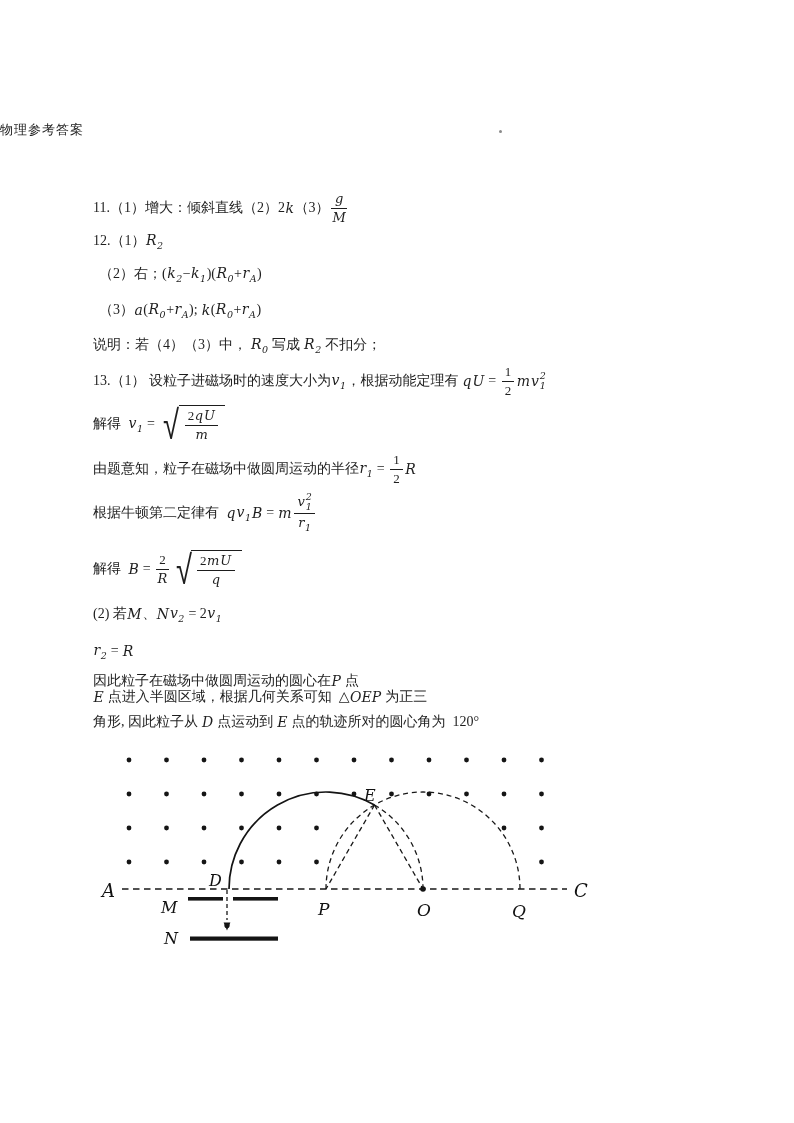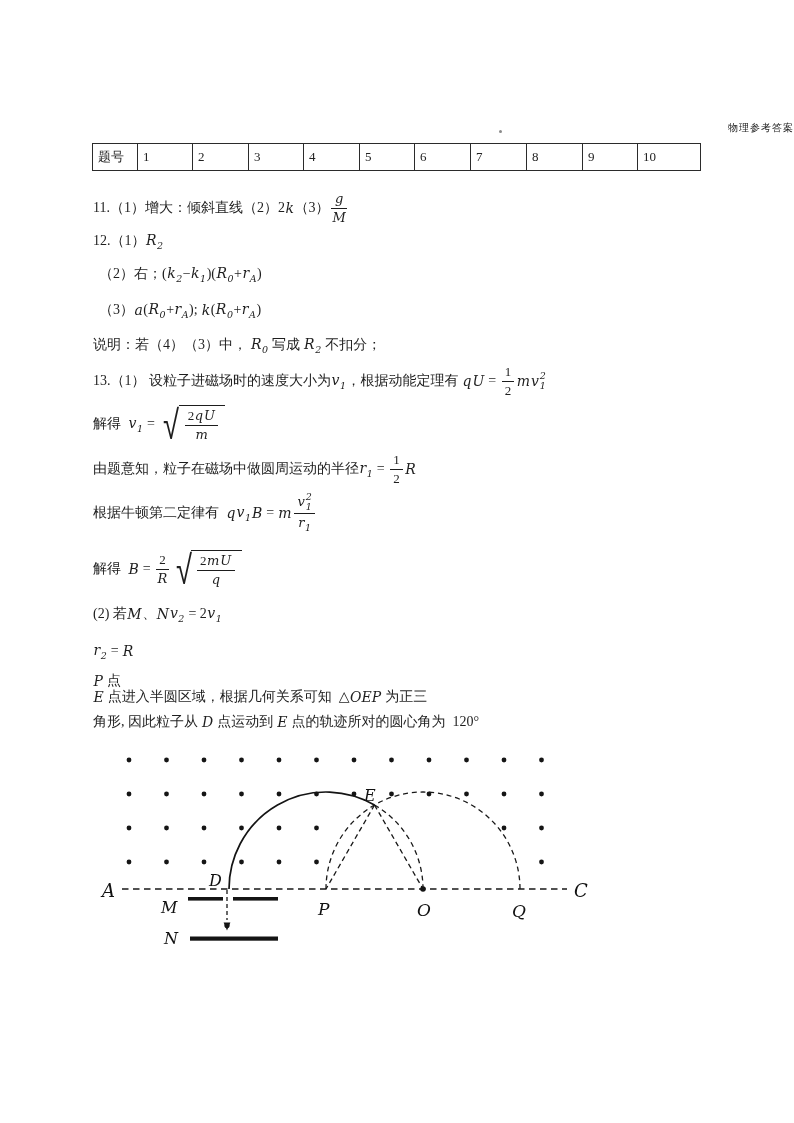--- a/index.html
+++ b/index.html
@@ -2,22 +2,22 @@
 <html><head>
 <meta charset="utf-8">
 <style>
   html,body{margin:0;padding:0;background:#888;}
   .page{
     position:relative;width:794px;height:1123px;background:#ffffff;
     margin:0 auto;overflow:hidden;
     font-family:"Liberation Serif","DejaVu Serif",serif;color:#1d1d1d;
   }
   .title{
-    position:absolute;top:121px;left:0;width:794px;text-align:right;
-    font-size:10px;letter-spacing:1px;color:#222;
+    position:absolute;top:121px;left:0;width:794px;text-align:left;
+    font-size:13px;letter-spacing:1px;color:#222;
   }
   .speck{position:absolute;left:499px;top:130px;width:3px;height:3px;background:#8a8a8a;border-radius:50%;}
   
   table.anskey{
     position:absolute;left:92px;top:143px;border-collapse:collapse;table-layout:fixed;
     font-size:13px;color:#222;
   }
   table.anskey td{
     border:1.2px solid #2b2b2b;height:26px;padding:0 0 0 5px;vertical-align:middle;
     font-family:"Liberation Serif","DejaVu Serif",serif;
@@ -59,49 +59,36 @@
         <col style="width:55px">
       <col style="width:56px">
         <col style="width:55px">
         <col style="width:56px">
         <col style="width:56px">
       <col style="width:56px">
         <col style="width:55px">
         <col style="width:63px">
     </colgroup>
     <tbody>
-        <tr>
-      <td>题号</td>
-      <td>1</td>
-      <td>2</td>
-      <td>3</td>
-      <td>4</td>
-      <td>5</td>
-      <td>6</td>
-      <td>7</td>
-      <td>8</td>
-      <td>9</td>
-      <td>10</td>
-    </tr>
   </tbody>
     </table>
 
   <div class="line" style="top:190px;height:36px"><span>11.（1）增大：倾斜直线（2）2</span><span class="mi">k</span><span>（3）</span><span class="frac"><span class="num"><span class="mi">g</span></span><span class="den"><span class="mi">M</span></span></span></div>
   <div class="line" style="top:231px;height:20px"><span>12.（1）</span><span class="mi">R<span class="sub">2</span></span></div>
   <div class="line" style="top:263px;height:22px;left:99px"><span>（2）右；(</span><span class="mi">k<span class="sub">2</span></span><span>−</span><span class="mi">k<span class="sub">1</span></span><span>)(</span><span class="mi">R<span class="sub">0</span></span><span>+</span><span class="mi">r<span class="sub">A</span></span><span>)</span></div>
   <div class="line" style="top:299px;height:22px;left:99px"><span>（3）</span><span class="mi">a</span><span>(</span><span class="mi">R<span class="sub">0</span></span><span>+</span><span class="mi">r<span class="sub">A</span></span><span>); </span><span class="mi">k</span><span>(</span><span class="mi">R<span class="sub">0</span></span><span>+</span><span class="mi">r<span class="sub">A</span></span><span>)</span></div>
   <div class="line" style="top:335px;height:20px"><span>说明：若（4）（3）中， </span><span class="mi">R<span class="sub">0</span></span><span> 写成 </span><span class="mi">R<span class="sub">2</span></span><span> 不扣分；</span></div>
   <div class="line" style="top:363px;height:36px"><span>13.（1） 设粒子进磁场时的速度大小为</span><span class="mi">v<span class="sub">1</span></span><span>，根据动能定理有 </span><span class="mi">q</span><span class="mi">U</span><span> = </span><span class="frac"><span class="num"><span>1</span></span><span class="den"><span>2</span></span></span><span class="mi">m</span><span class="mi">v<span class="ss"><span class="up">2</span><span class="dn">1</span></span></span></div>
   <div class="line" style="top:403px;height:42px"><span>解得  </span><span class="mi">v<span class="sub">1</span></span><span> = </span><span class="sqrt"><span class="rsign">√</span><span class="radicand"><span class="frac"><span class="num"><span>2</span><span class="mi">q</span><span class="mi">U</span></span><span class="den"><span class="mi">m</span></span></span></span></span></div>
   <div class="line" style="top:451px;height:36px"><span>由题意知，粒子在磁场中做圆周运动的半径</span><span class="mi">r<span class="sub">1</span></span><span> = </span><span class="frac"><span class="num"><span>1</span></span><span class="den"><span>2</span></span></span><span class="mi">R</span></div>
   <div class="line" style="top:492px;height:42px"><span>根据牛顿第二定律有  </span><span class="mi">q</span><span class="mi">v<span class="sub">1</span></span><span class="mi">B</span><span> = </span><span class="mi">m</span><span class="frac"><span class="num"><span class="mi">v<span class="ss"><span class="up">2</span><span class="dn">1</span></span></span></span><span class="den"><span class="mi">r<span class="sub">1</span></span></span></span></div>
   <div class="line" style="top:546px;height:46px"><span>解得  </span><span class="mi">B</span><span> = </span><span class="frac"><span class="num"><span>2</span></span><span class="den"><span class="mi">R</span></span></span><span class="sqrt"><span class="rsign">√</span><span class="radicand"><span class="frac"><span class="num"><span>2</span><span class="mi">m</span><span class="mi">U</span></span><span class="den"><span class="mi">q</span></span></span></span></span></div>
   <div class="line" style="top:604px;height:20px"><span>(2) 若</span><span class="mi">M</span><span>、</span><span class="mi">N</span><span class="mi">v<span class="sub">2</span></span><span> = 2</span><span class="mi">v<span class="sub">1</span></span></div>
   <div class="line" style="top:641px;height:20px"><span class="mi">r<span class="sub">2</span></span><span> = </span><span class="mi">R</span></div>
-  <div class="line" style="top:672px;height:18px"><span class="mi">P</span><span> 点</span></div>
+  <div class="line" style="top:672px;height:18px"><span>因此粒子在磁场中做圆周运动的圆心在</span><span class="mi">P</span><span> 点</span></div>
   <div class="line" style="top:688px;height:18px"><span class="mi">E</span><span> 点进入半圆区域，根据几何关系可知  △</span><span class="mi">OEP</span><span> 为正三</span></div>
   <div class="line" style="top:713px;height:18px"><span>角形, 因此粒子从 </span><span class="mi">D</span><span> 点运动到 </span><span class="mi">E</span><span> 点的轨迹所对的圆心角为  120°</span></div>
 
   <svg class="diagram" width="505" height="215" viewBox="95 746 505 215">
 
     <g>
         <circle cx="129" cy="760" r="2.4" fill="#151515"></circle>
         <circle cx="166.5" cy="760" r="2.4" fill="#151515"></circle>
         <circle cx="204" cy="760" r="2.4" fill="#151515"></circle>
         <circle cx="241.5" cy="760" r="2.4" fill="#151515"></circle>

